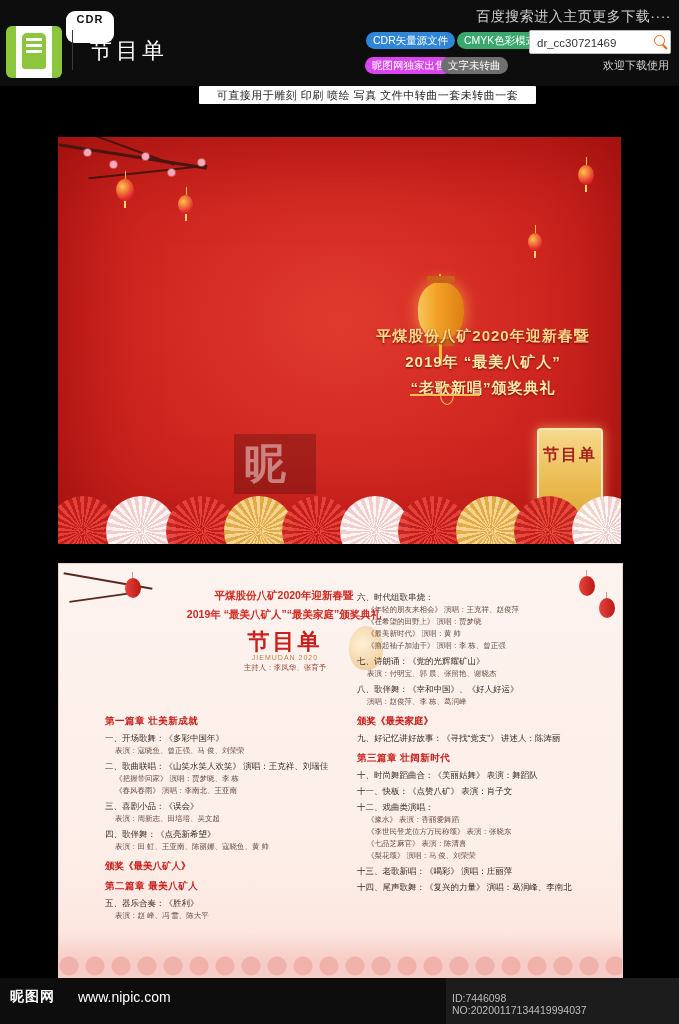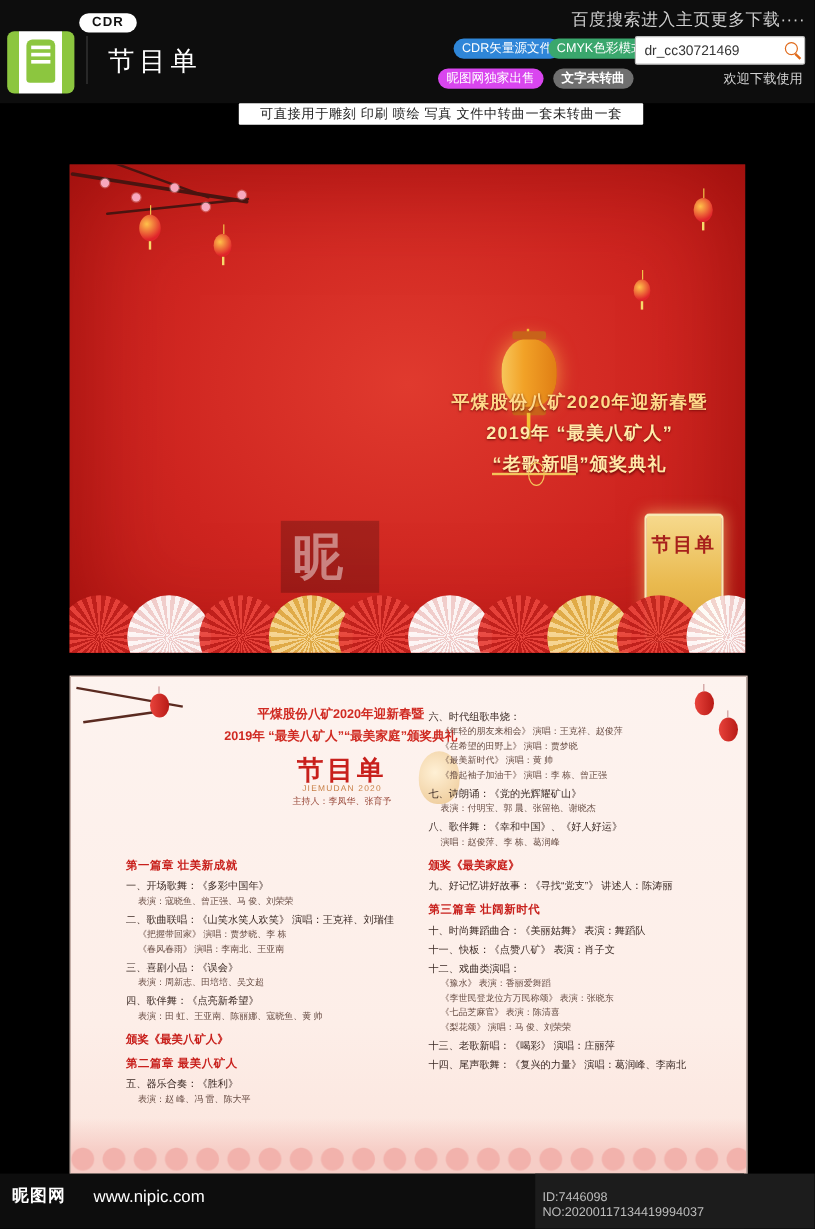--- a/index.html
+++ b/index.html
@@ -4,21 +4,21 @@
 <style>
   html,body{margin:0;padding:0;}
   body{
     width:679px;height:1024px;background:#000;
     font-family:"Liberation Sans","DejaVu Sans",sans-serif;
     overflow:hidden;position:relative;
   }
   
   .topbar{position:absolute;left:0;top:0;width:679px;height:86px;background:#0d0d0d;}
   .cdr-pill{
-    position:absolute;left:66px;top:11px;width:48px;height:16px;border-radius:9px;
+    position:absolute;left:66px;top:11px;width:48px;height:32px;border-radius:9px;
     background:#fff;color:#111;font-size:11px;font-weight:bold;text-align:center;line-height:16px;
     letter-spacing:1px;
   }
   .logo{
     position:absolute;left:6px;top:26px;width:56px;height:52px;border-radius:6px;
     background:linear-gradient(90deg,#8cc63f 0%,#8cc63f 18%,#ffffff 18%,#ffffff 82%,#8cc63f 82%,#8cc63f 100%);
     overflow:hidden;
   }
   .logo .hand{
     position:absolute;left:16px;top:7px;width:24px;height:36px;
@@ -37,24 +37,24 @@
   }
   .tagbox{position:absolute;left:365px;top:32px;width:200px;height:46px;}
   .tag{
     position:absolute;height:17px;line-height:17px;border-radius:9px;color:#fff;font-size:10.5px;
     text-align:center;padding:0 7px;white-space:nowrap;
   }
   .tag.blue{background:#2f86d8;}
   .tag.green{background:#3aa76d;}
   .tag.orange{background:#d946ef;text-align:right;}
   .tag.gray{background:#6f6f6f;}
-  .t1{left:13px;top:0;}
+  .t1{left:1px;top:0;}
   .t2{left:92px;top:0;}
   .t3{left:0;top:25px;}
-  .t4{left:96px;top:25px;font-weight:bold;}
+  .t4{left:76px;top:25px;}
   .searchbox{
     position:absolute;right:8px;top:30px;width:140px;height:22px;background:#fff;border-radius:2px;
     border:1px solid #bdbdbd;
   }
   .searchbox input{
     position:absolute;left:5px;top:2px;width:108px;height:17px;border:0;outline:0;
     font-size:11.5px;color:#333;font-family:"Liberation Sans",sans-serif;background:transparent;
   }
   .mag{
     position:absolute;right:5px;top:4px;width:9px;height:9px;border:1.6px solid #e06a1b;border-radius:50%;

